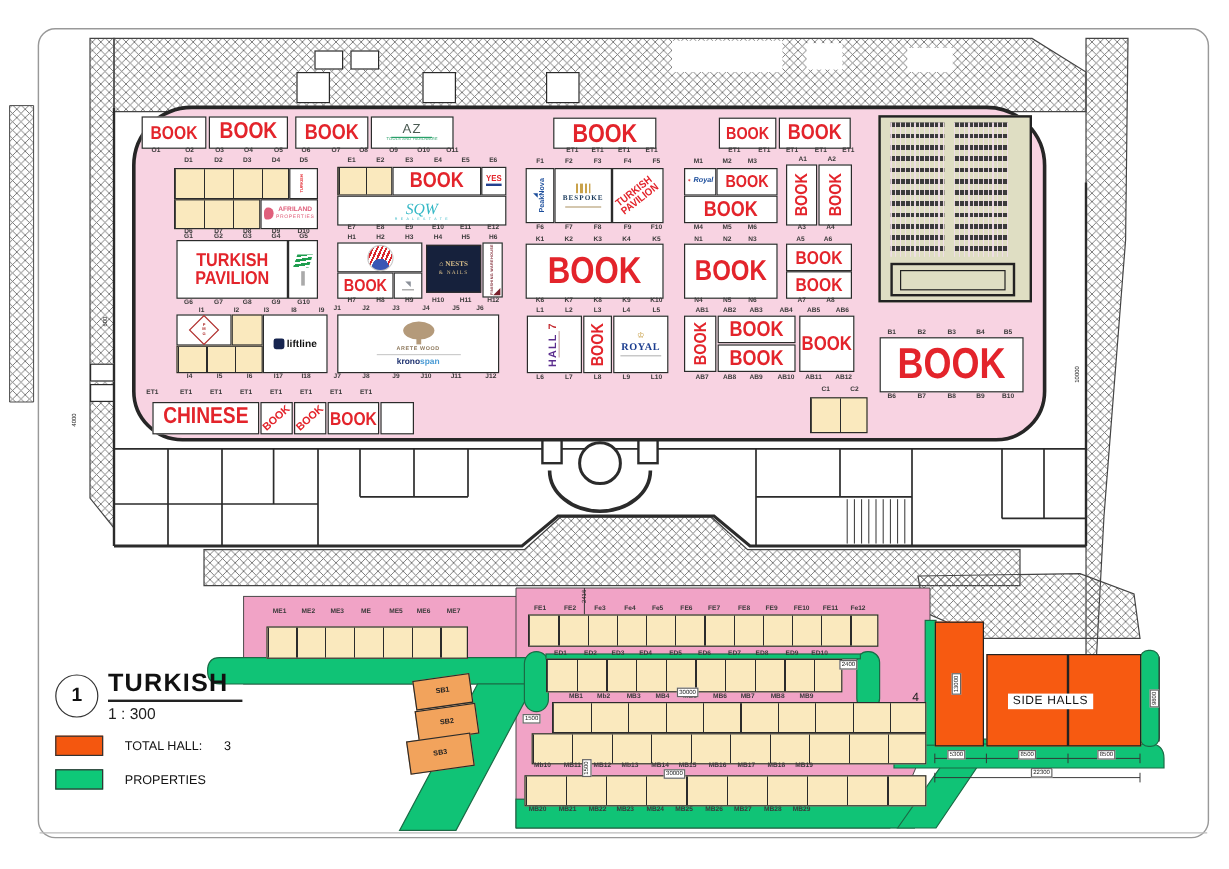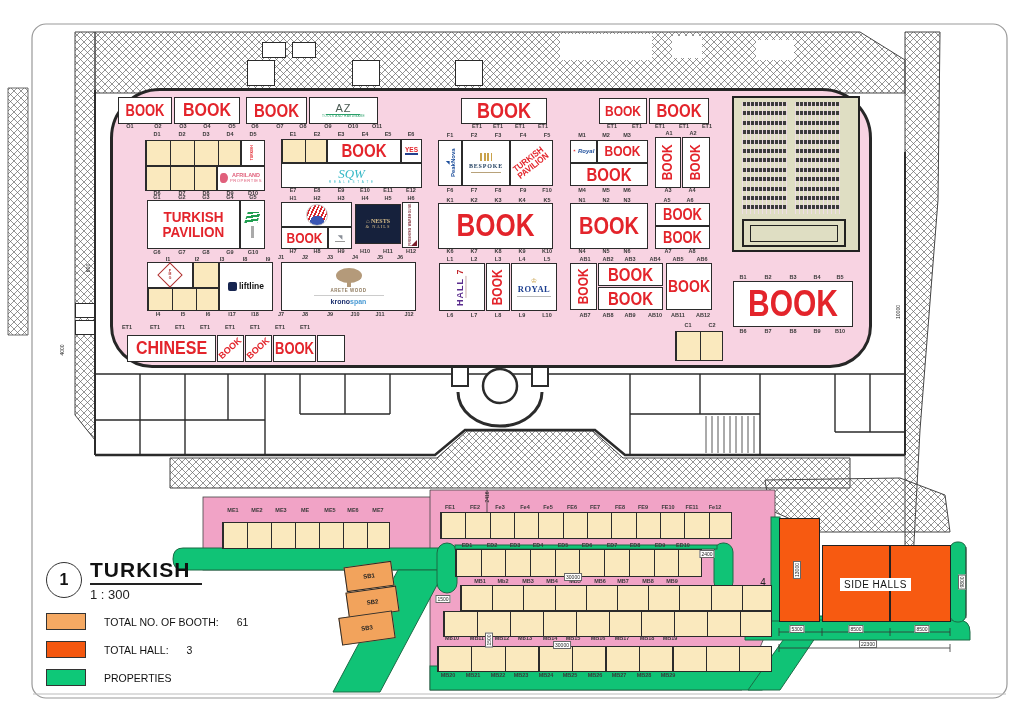--- a/index.html
+++ b/index.html
@@ -148,25 +148,20 @@
 
   <div class="legend">
     <div class="legend-head">
       <div class="circ">
           <span>1</span>
         </div>
       <div>
         <div class="ltitle">TURKISH</div>
         <div class="lscale">1 : 300</div>
       </div>
-    </div>
-    <div class="lrow">
-      <div class="swatch" style="background: rgb(245, 169, 99);"></div>
-      <span class="llabel">TOTAL NO. OF BOOTH:</span>
-      <span class="lvalue">61</span>
     </div>
     <div class="lrow">
       <div class="swatch" style="background: rgb(244, 87, 15);"></div>
       <span class="llabel">TOTAL HALL:</span>
       <span class="lvalue">3</span>
     </div>
     <div class="lrow">
       <div class="swatch" style="background: rgb(14, 200, 120);"></div>
       <span class="llabel">PROPERTIES</span>
       <span class="lvalue"></span>

